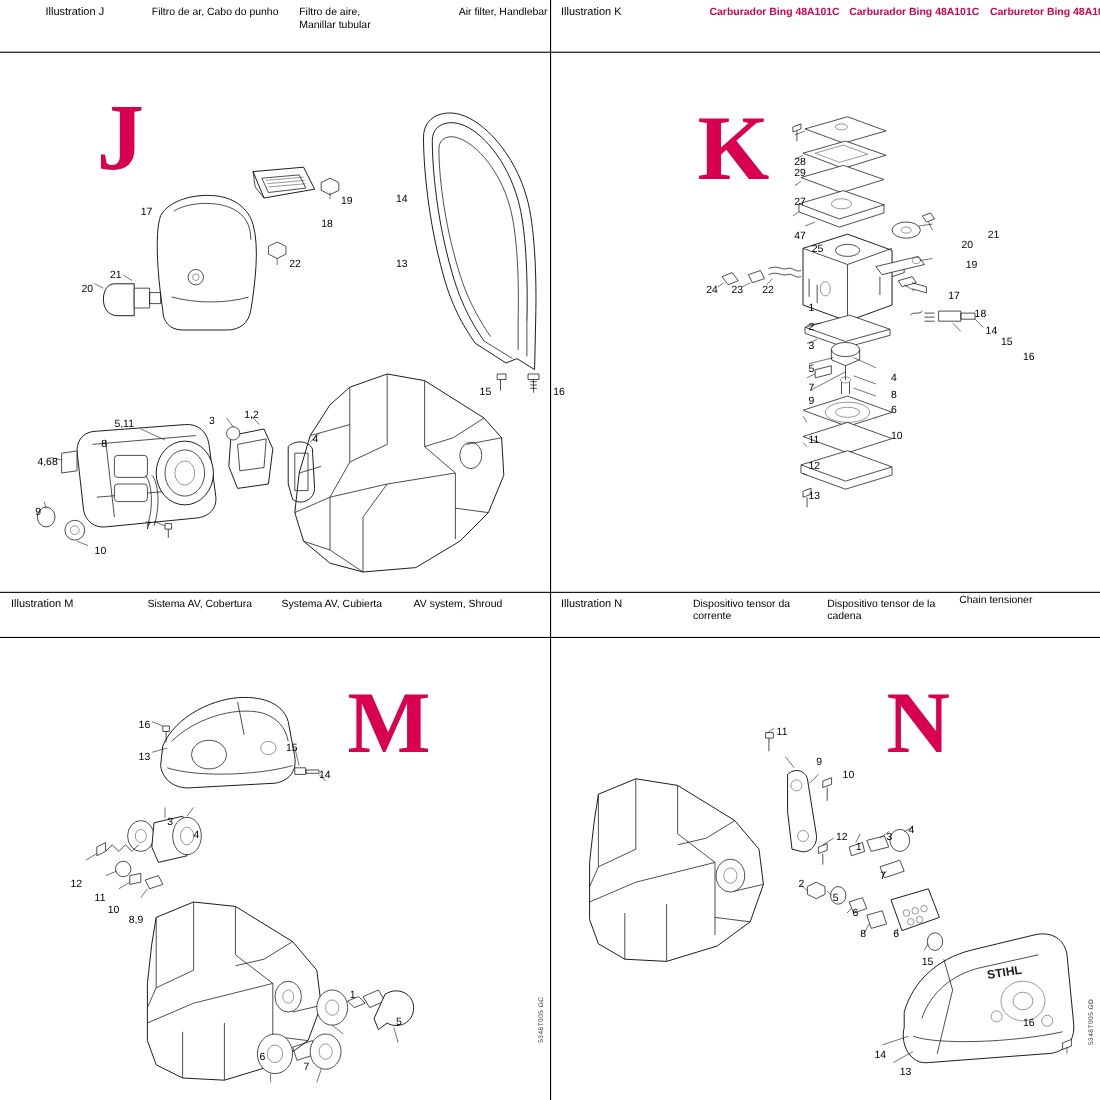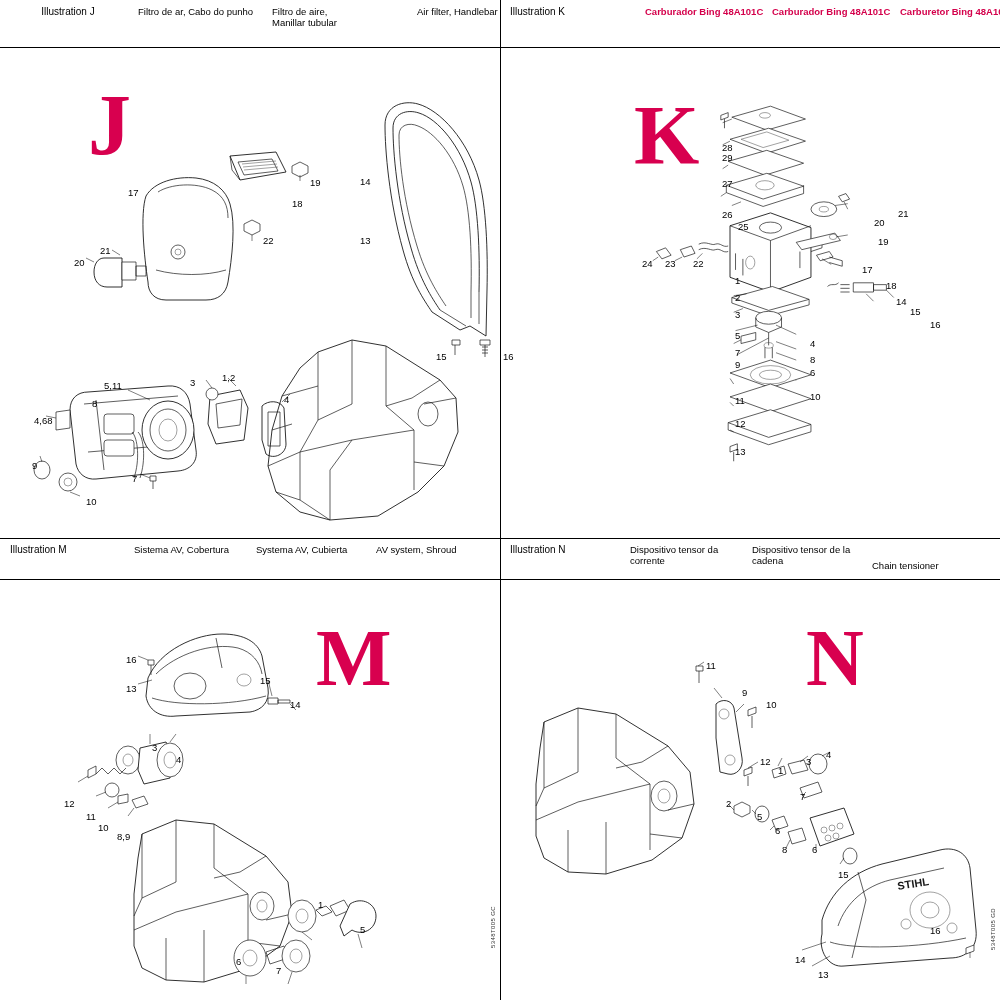--- a/index.html
+++ b/index.html
@@ -371,21 +371,21 @@
 
   <div class="quad q-N">
     <div class="hrule" style="left:0;top:0;width:500px;"></div>
     <div class="hrule" style="left:0;top:41px;width:500px;"></div>
 
     <div class="cap cap-title" style="left:10px;top:6px;width:130px;">Illustration   N</div>
     <div class="cap" style="left:130px;top:6px;width:112px;white-space:pre-line;">Dispositivo tensor da
 corrente</div>
     <div class="cap" style="left:252px;top:6px;width:112px;white-space:pre-line;">Dispositivo tensor de la
 cadena</div>
-    <div class="cap" style="left:372px;top:22px;width:110px;">Chain tensioner</div>
+    <div class="cap" style="left:372px;top:2px;width:110px;">Chain tensioner</div>
 
     <div class="bigletter" style="left:306px;top:80px;font-size:80px;">N</div>
 
     <svg class="art" viewBox="0 0 500 462">
 
       <path class="ln" d="M44 184 L78 170 L116 176 L168 208 L190 234 L194 266
         L182 300 L152 322 L106 336 L68 334 L44 320 L36 298 L36 246 L40 210 Z"></path>
       <path class="ln2" d="M44 184 L44 250 L36 268"></path>
       <path class="ln2" d="M78 170 L78 234"></path>
       <path class="ln2" d="M116 176 L116 220 L150 246 L150 312"></path>
@@ -482,21 +482,21 @@
       <div class="num" style="left: 222px; top: 373px;">1,2</div>
       <div class="num" style="left: 284px; top: 395px;">4</div>
       <div class="num" style="left: 92px; top: 399px;">8</div>
       <div class="num" style="left: 34px; top: 416px;">4,68</div>
       <div class="num" style="left: 32px; top: 461px;">9</div>
       <div class="num" style="left: 132px; top: 474px;">7</div>
       <div class="num" style="left: 86px; top: 497px;">10</div>
       <div class="num" style="left: 722px; top: 109px; margin-top: 44px;">29</div>
       <div class="num" style="left: 722px; top: 143px;">28</div>
       <div class="num" style="left: 722px; top: 179px;">27</div>
-      <div class="num" style="left: 722px; top: 210px;">26</div>
+      <div class="num" style="left: 722px; top: 210px;">47</div>
       <div class="num" style="left: 738px; top: 222px;">25</div>
       <div class="num" style="left: 642px; top: 259px;">24</div>
       <div class="num" style="left: 665px; top: 259px;">23</div>
       <div class="num" style="left: 693px; top: 259px;">22</div>
       <div class="num" style="left: 874px; top: 218px;">20</div>
       <div class="num" style="left: 898px; top: 209px;">21</div>
       <div class="num" style="left: 878px; top: 237px;">19</div>
       <div class="num" style="left: 862px; top: 265px;">17</div>
       <div class="num" style="left: 886px; top: 281px;">18</div>
       <div class="num" style="left: 896px; top: 297px;">14</div>

